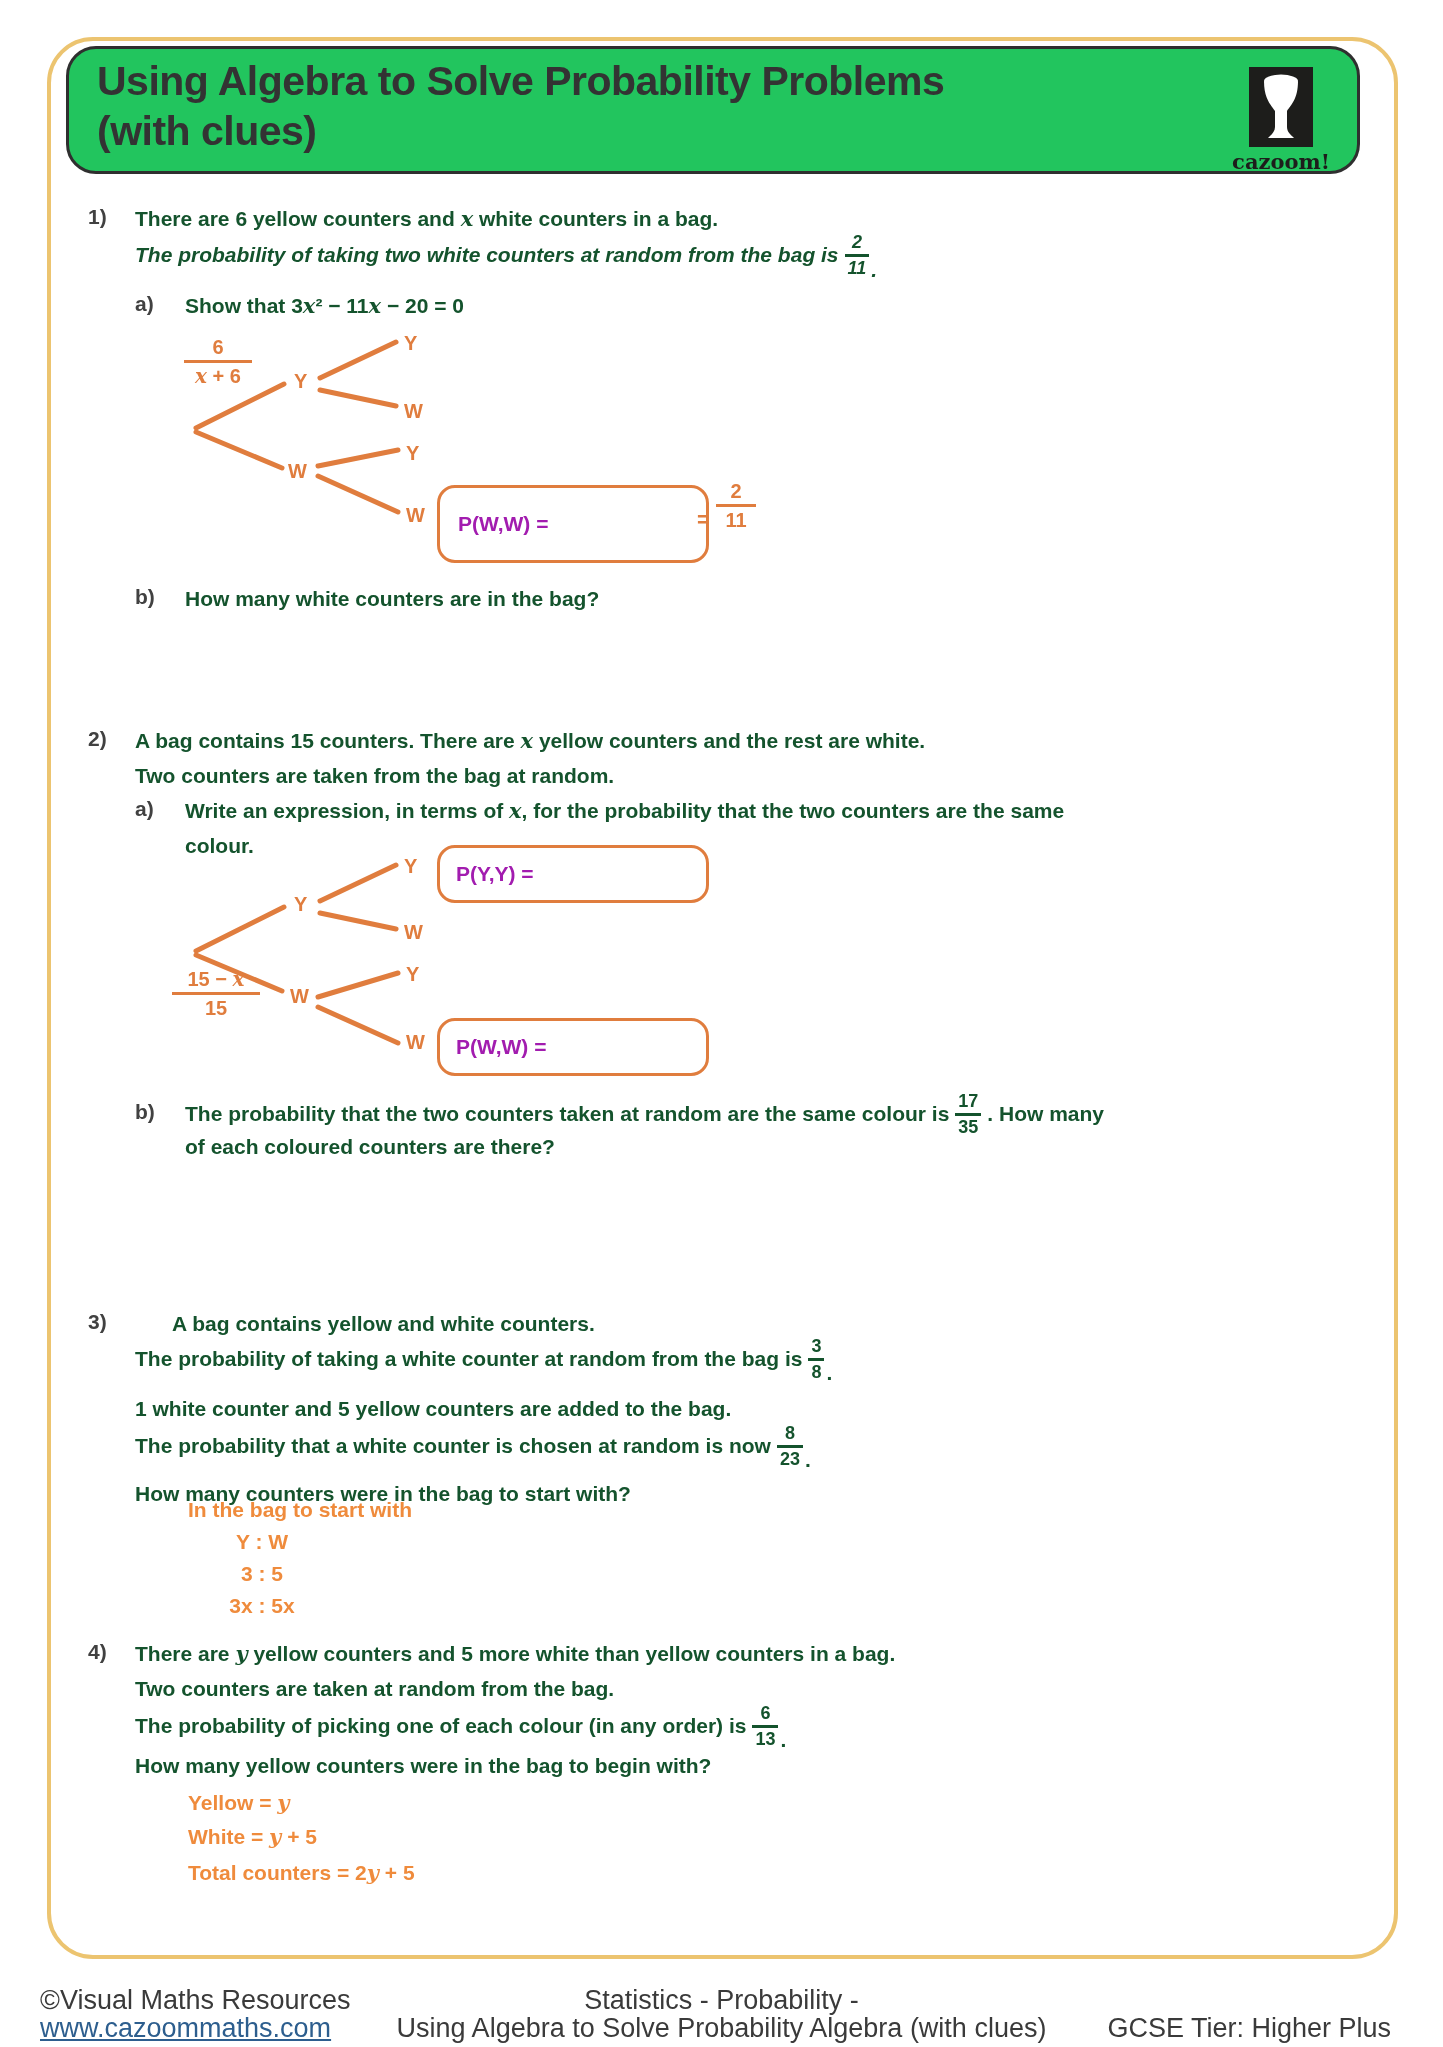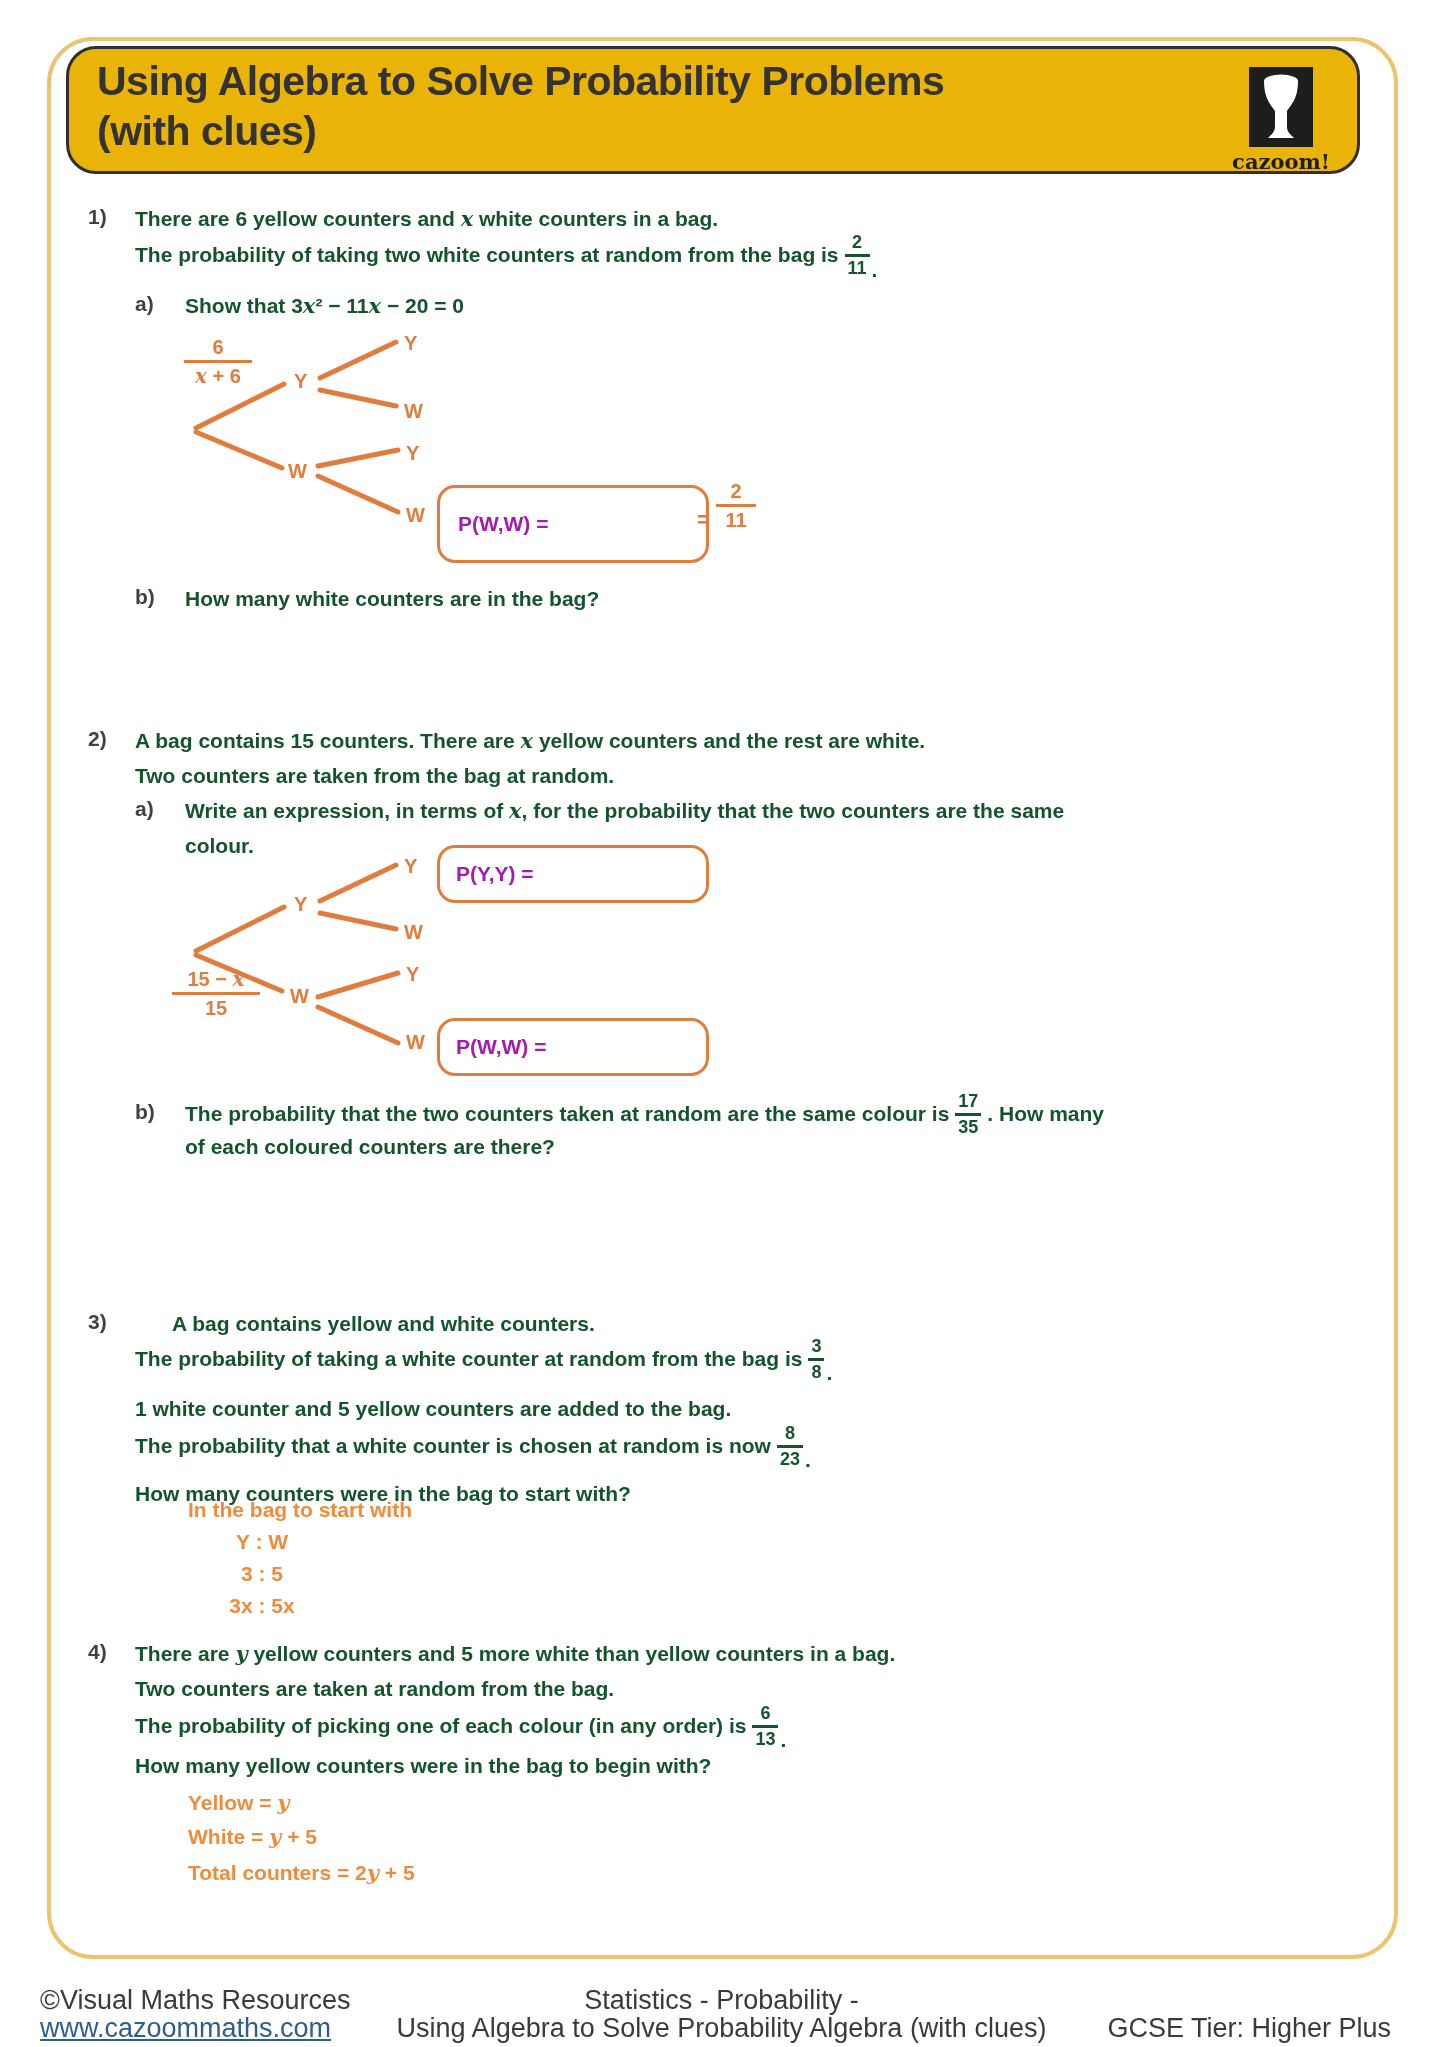--- a/index.html
+++ b/index.html
@@ -2,21 +2,21 @@
 <html><head>
 <meta charset="utf-8">
 <style>
   html,body{margin:0;padding:0;background:#fff;}
   #page{position:relative;width:1443px;height:2047px;background:#ffffff;overflow:hidden;
         font-family:"Liberation Sans",sans-serif;color:#3f3f3f;}
   .abs{position:absolute;}
   
   .gold-frame{left:47px;top:37px;width:1343px;height:1914px;border:4px solid #ecc470;border-radius:46px;}
   
-  .title-box{left:66px;top:46px;width:1288px;height:122px;background:#eab308;
+  .title-box{left:66px;top:46px;width:1288px;height:122px;background:#22c55e;
              border:3px solid #2f2f2f;border-radius:30px;}
   .title-text{position:absolute;left:28px;top:7px;font-size:41px;line-height:50px;font-weight:bold;
               color:#333;letter-spacing:-0.5px;}
   .logo{position:absolute;right:26px;top:16px;width:100px;height:104px;text-align:center;}
   .logo-square{position:absolute;left:18px;top:2px;width:64px;height:80px;background:#1d1d1b;}
   .logo-word{position:absolute;left:0;top:84px;width:100px;font-family:"DejaVu Serif",serif;
              font-weight:bold;font-size:21px;color:#1d1d1b;}
   
   .t{font-size:21px;font-weight:bold;color:#14532d;line-height:28px;white-space:nowrap;}
   .qnum{font-size:21px;font-weight:bold;color:#414141;}
@@ -58,21 +58,21 @@
           <path d="M15,14 C15,32 22,38 26,44 L26,60 C26,65 22,68 19,71 L45,71 C42,68 38,65 38,60 L38,44 C42,38 49,32 49,14 C44,19 20,19 15,14 Z" fill="#fff"></path>
         </svg>
       </div>
       <div class="logo-word">cazoom!</div>
     </div>
   </div>
 
   <span class="abs qnum" style="left:88px;top:205px;">1)</span>
   <div class="abs t" style="left:135px;top:205px;"><span>There are 6 yellow counters and </span><span class="mvar">x</span><span> white counters in a bag.</span></div>
 
-  <div class="abs row t" style="left:135px;top:226px;height:58px;">
+  <div class="abs row t" style="left:135px;top:226px;height:58px;font-style:italic;">
     <span>The probability of taking two white counters at random from the bag is</span>
     <span class="frac">
         <span class="num">2</span>
         <span class="bar"></span>
         <span class="den">11</span>
       </span>
     <span class="after">.</span>
   </div>
 
   <span class="abs qnum" style="left:135px;top:292px;">a)</span>

